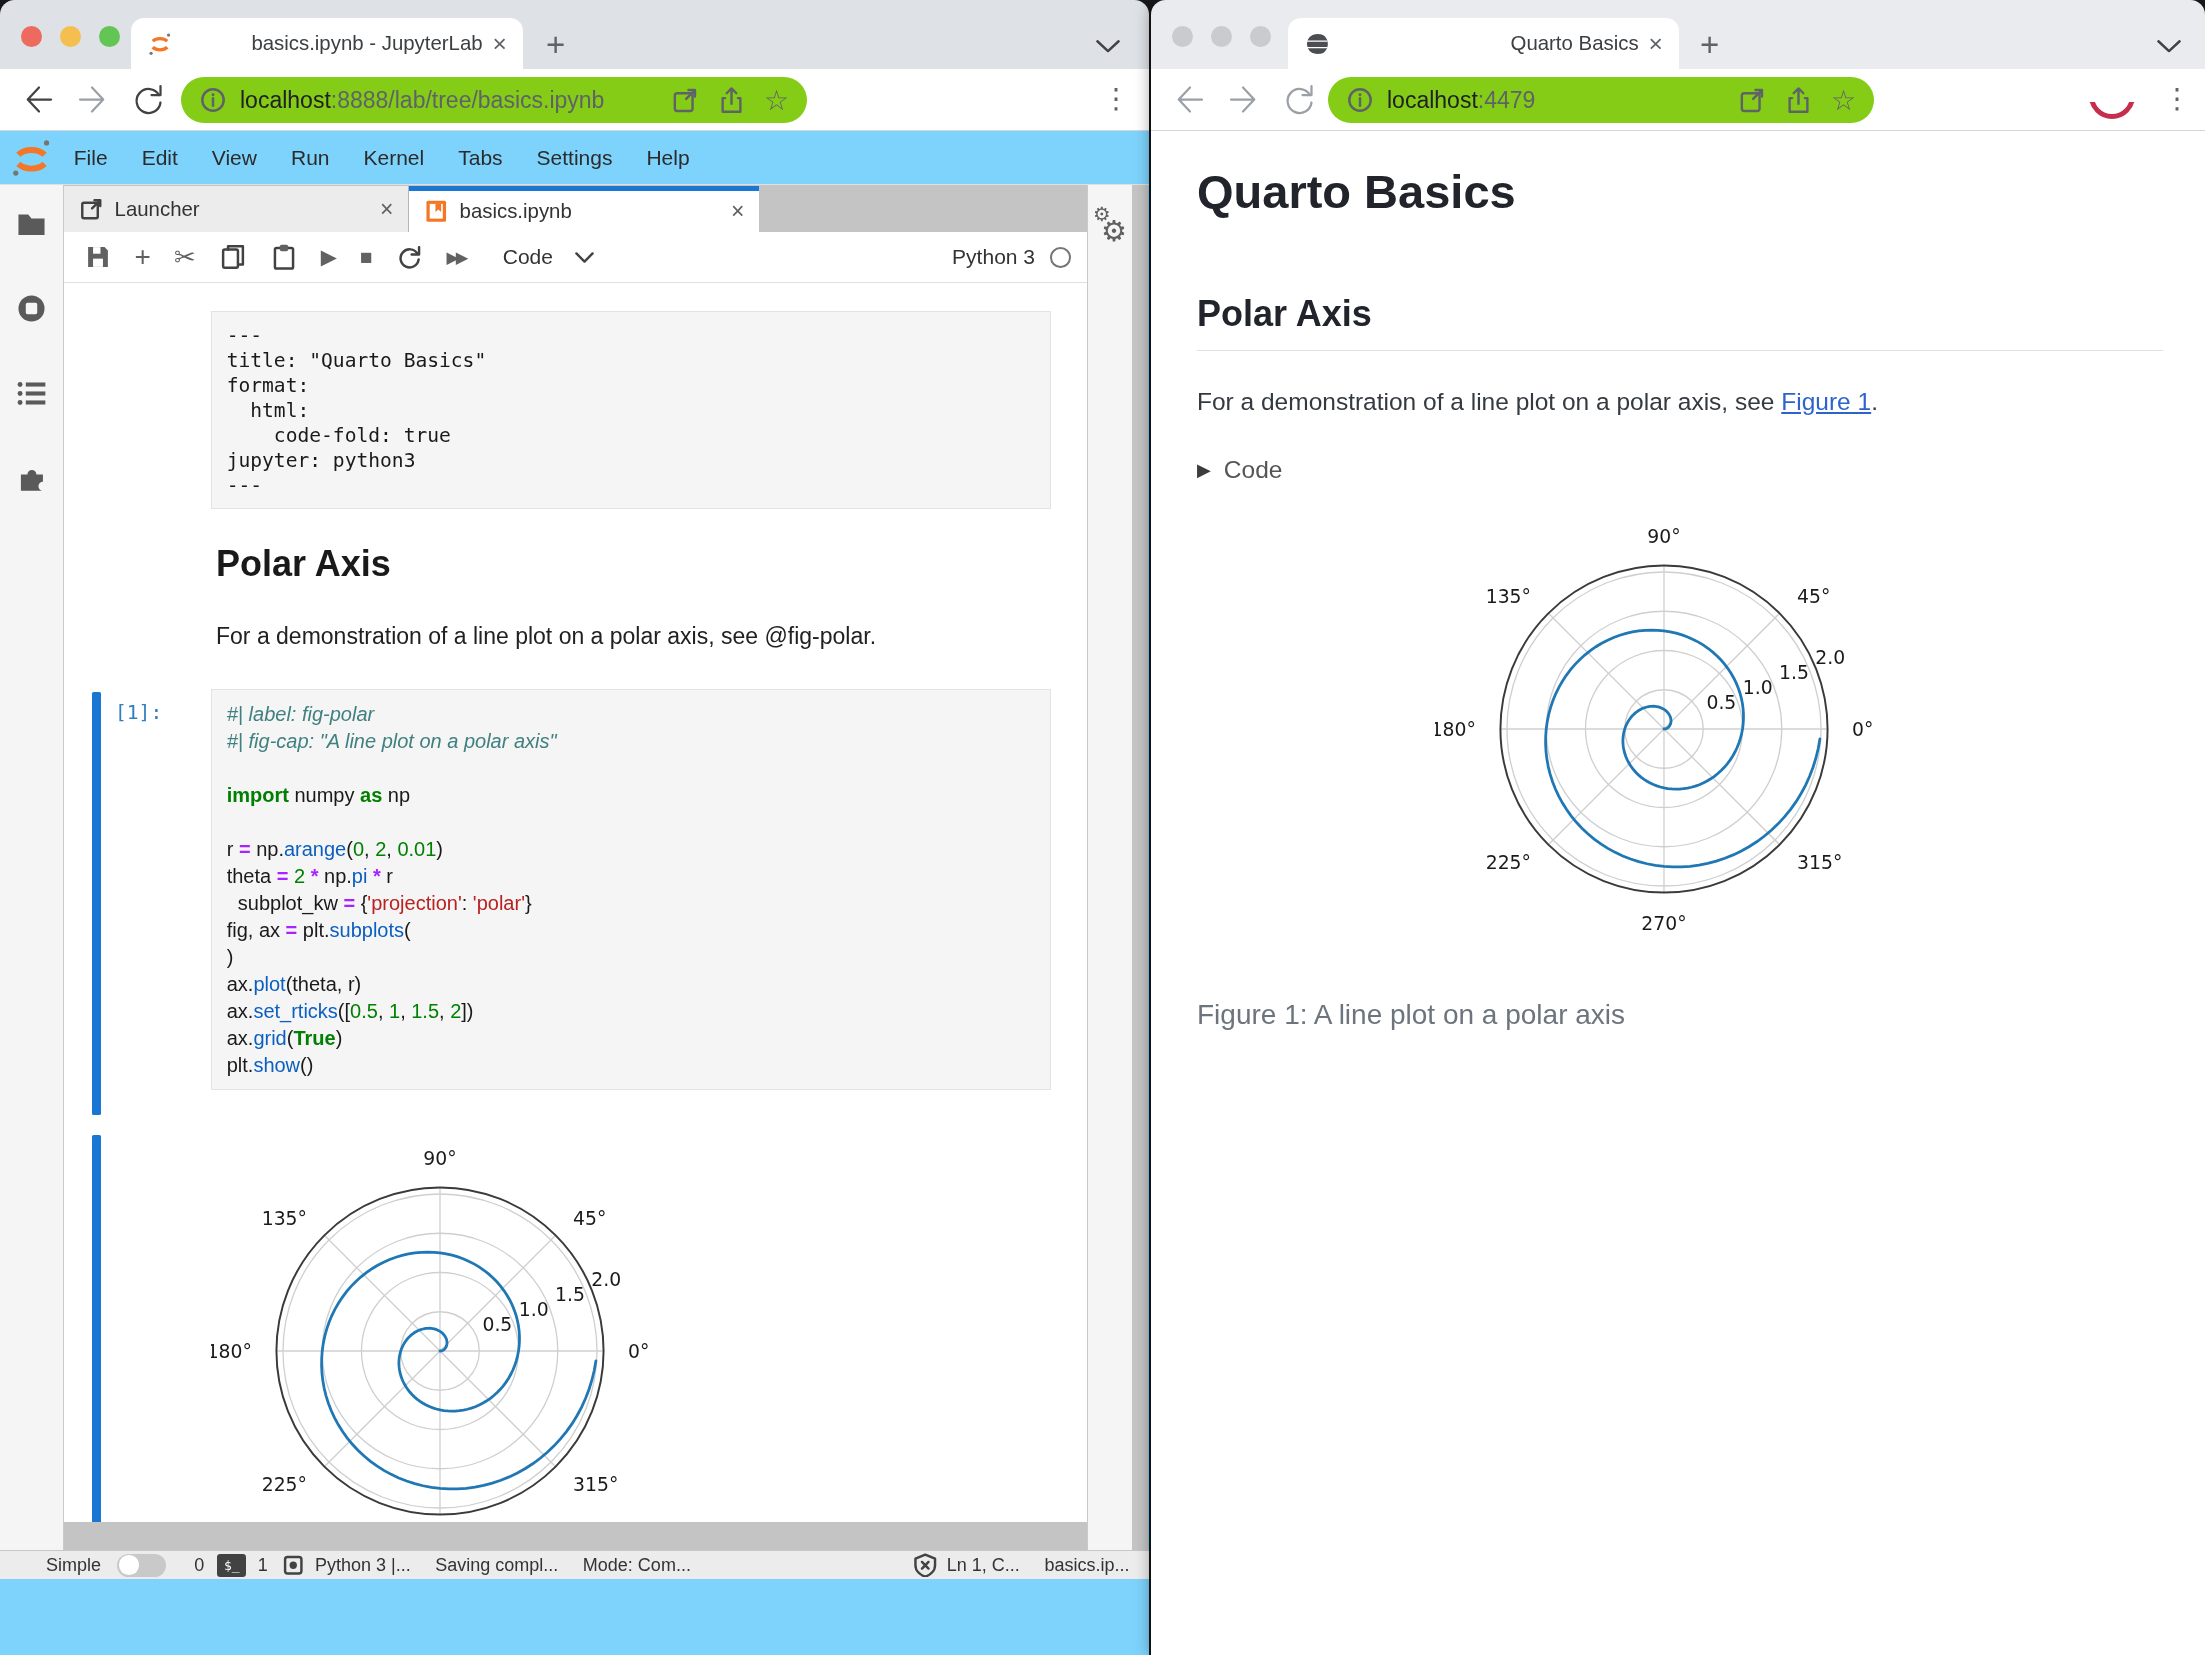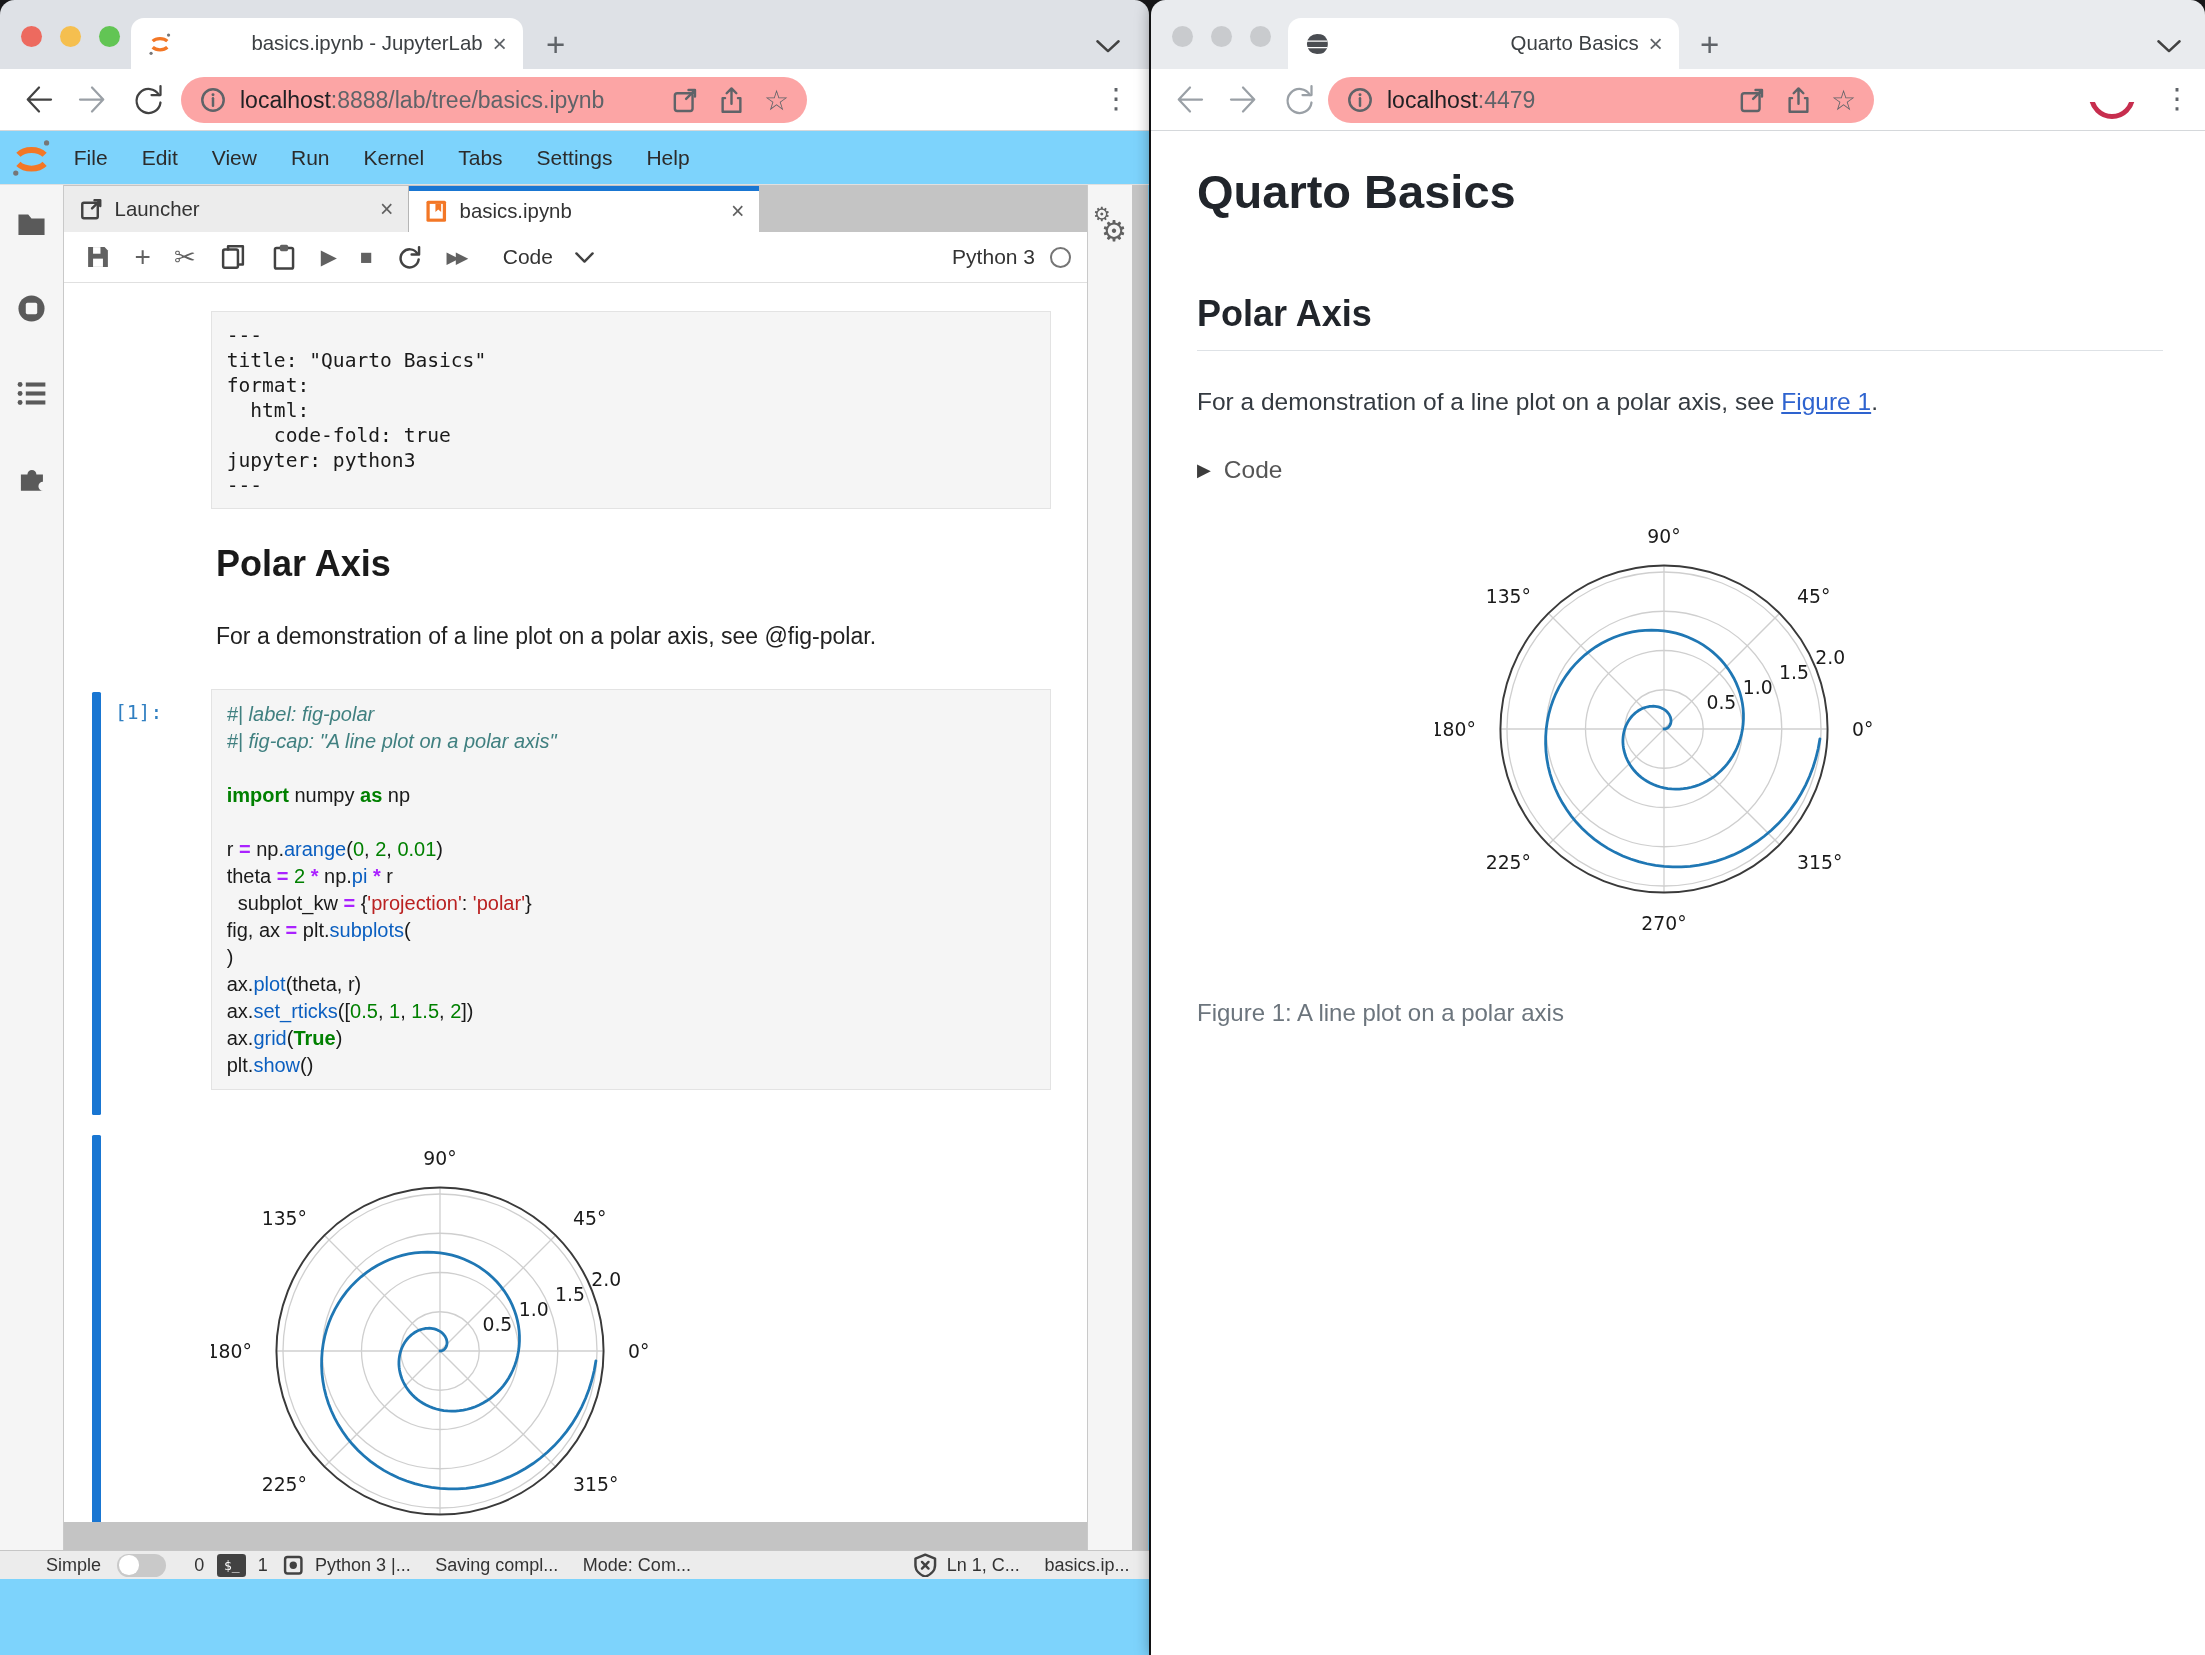--- a/index.html
+++ b/index.html
@@ -24,21 +24,21 @@
   .btab .fav { width:26px; height:26px; flex:0 0 auto; margin-right:13px; }
   .btab .ttl { font-size:20.4px; color:#3c4043; white-space:nowrap; overflow:hidden; flex:1; }
   .tab-close { font-size:24.5px; color:#5f6368; margin-left:9.8px; cursor:default; }
   .newtab { position:absolute; bottom:8.2px; font-size:33px; color:#5f6368; line-height:33px; }
   .left .newtab{ left:546px; } .right .newtab{ left:549px; }
   .strip-chevron { position:absolute; bottom:14.7px; width:28px; height:16.3px; }
   .left .strip-chevron{ left:1094px; } .right .strip-chevron{ left:1004px; }
 
   .chrome-url { position:relative; height:62px; background:#fff; border-bottom:0.8px solid #d5d8db; }
   .nav-ic { position:absolute; top:11.4px; width:39px; height:39px; }
-  .urlpill { position:absolute; top:8.2px; height:46px; background:#fca5a5; border-radius:23px; display:flex; align-items:center; padding:4px 18px; }
+  .urlpill { position:absolute; top:8.2px; height:46px; background:#84cc16; border-radius:23px; display:flex; align-items:center; padding:4px 18px; }
   .left  .urlpill { left:181px; width:626px; }
   .right .urlpill { left:177px; width:546px; }
   .urltext { font-size:23px; margin-left:13px; white-space:nowrap; flex:1; }
   .urlhost { color:#202124; } .urlrest { color:#5f6368; }
   .pill-ic { width:29px; height:29px; margin-left:18px; flex:0 0 auto; }
   .star-glyph { font-size:28px; color:#5f6368; margin-left:18px; }
   .menu-dots { position:absolute; top:13px; font-size:28px; color:#5f6368; }
   .left .menu-dots{ left:1102px; } .right .menu-dots{ left:1012px; }
   .avatar-arc { position:absolute; top:33px; left:938px; width:46px; height:18px; overflow:hidden; }
   .avatar-arc i { display:block; width:46px; height:46px; margin-top:-29px; border-radius:50%; border:5.7px solid #c72e4e; }
@@ -97,21 +97,21 @@
 
   
   .quarto-page { position:relative; height:1525px; background:#fff; }
   .q-h1 { position:absolute; left:46px; top:33px; font-size:47px; font-weight:bold; color:#21252b; }
   .q-h2 { position:absolute; left:46px; top:162px; font-size:36px; font-weight:bold; color:#21252b; }
   .q-hr { position:absolute; left:46px; top:219px; width:966px; border-top:1.6px solid #dee2e6; }
   .q-p { position:absolute; left:46px; top:257px; font-size:24.5px; color:#343a40; }
   .q-link { color:#2e63cf; text-decoration:underline; }
   .q-details { position:absolute; left:46px; top:325px; font-size:24.5px; color:#555; display:flex; align-items:center; }
   .q-tri { font-size:18px; color:#3c3c3c; margin-right:13px; }
-  .q-caption { position:absolute; left:46px; top:868px; font-size:24px; color:#6c757d; }
+  .q-caption { position:absolute; left:46px; top:868px; font-size:28px; color:#6c757d; }
   .polar-wrap { position:absolute; }
   .left-polar-wrap { left:147px; top:839px; }
   .right-polar-wrap { left:284px; top:369px; }
 
   svg text { font-family:"DejaVu Sans", sans-serif; }
   .icon-stroke { stroke:#5f6368; stroke-width:3; fill:none; stroke-linecap:round; stroke-linejoin:round; }
   .icon-stroke.lite { stroke:#9aa0a6; }
   .icon-stroke.dark { stroke:#424242; }
 </style>
 </head>

